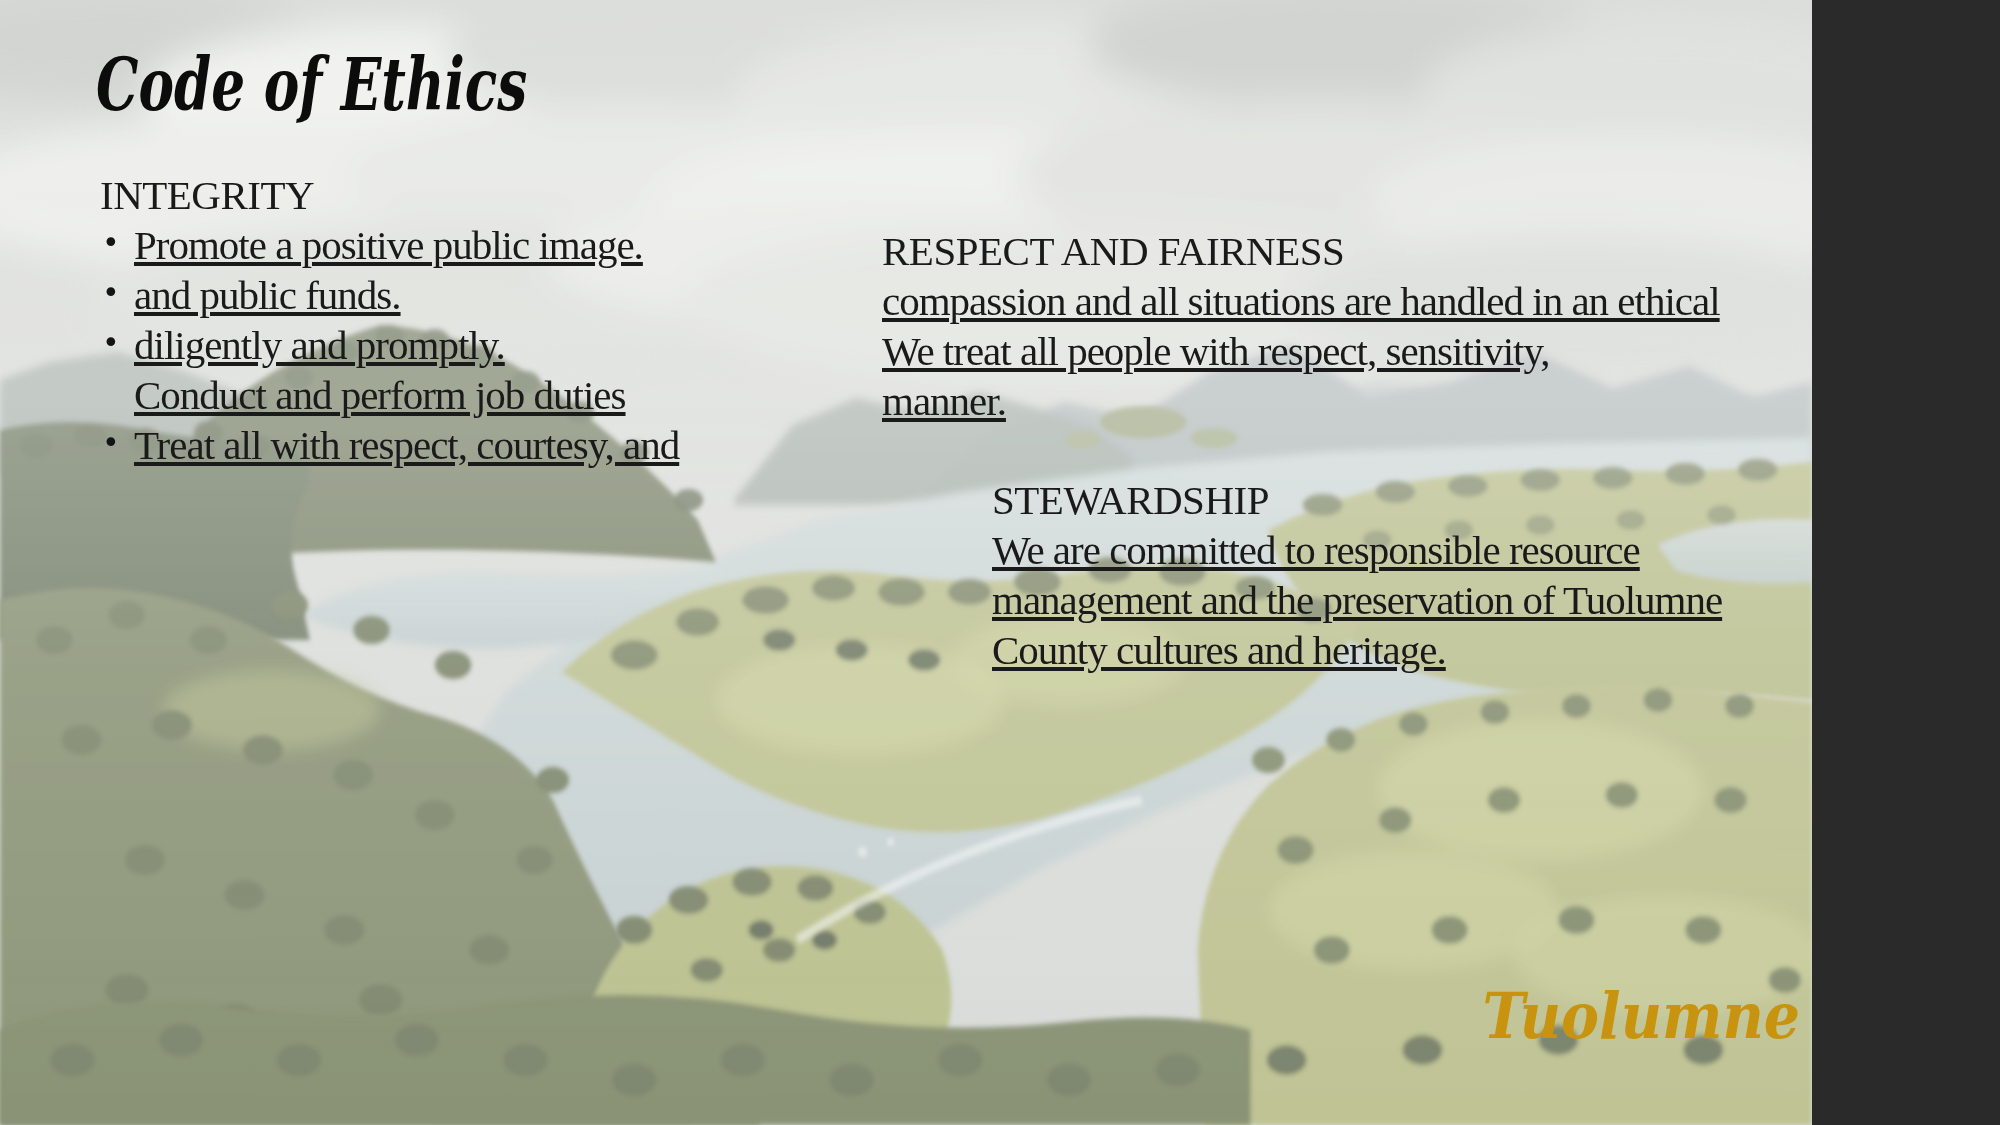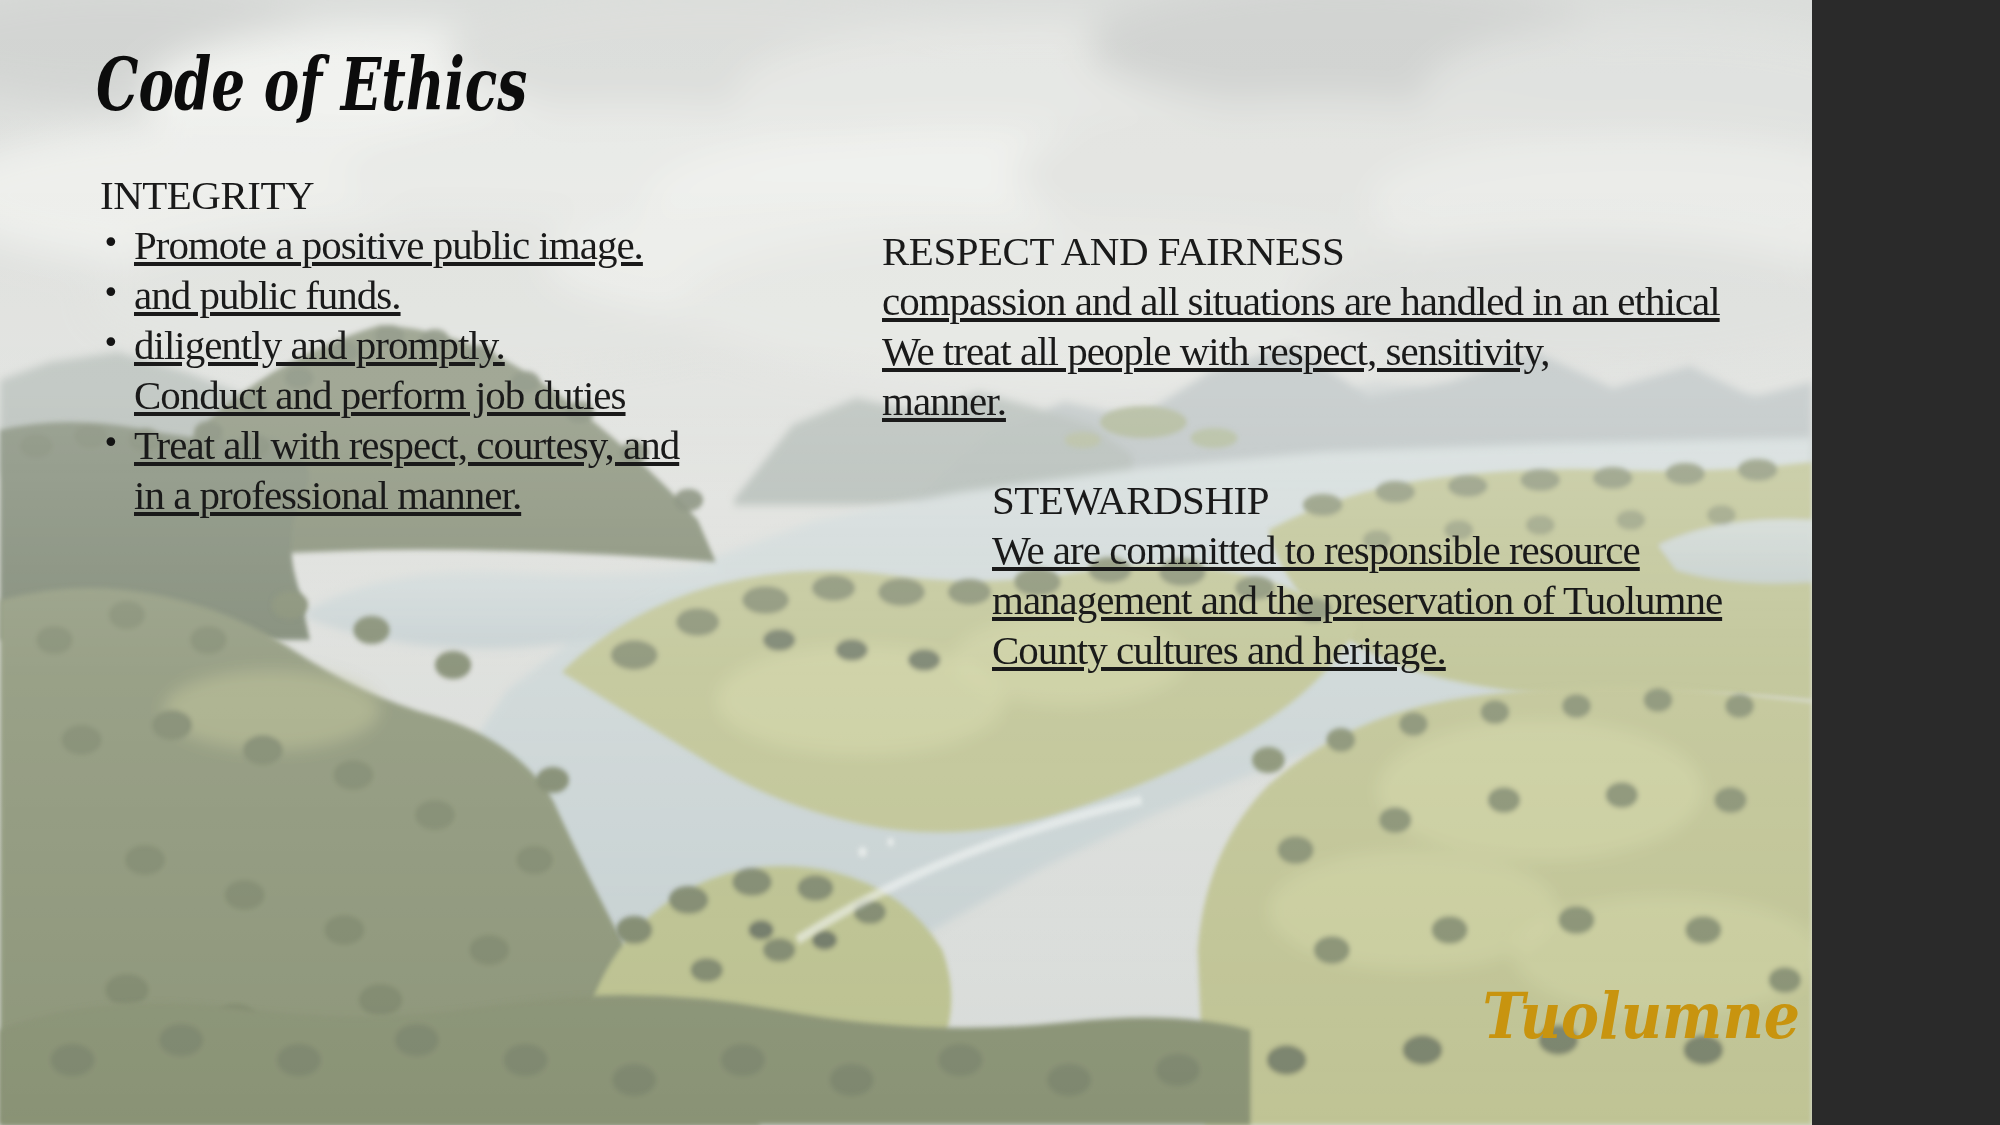--- a/index.html
+++ b/index.html
@@ -300,21 +300,20 @@
         <span class="line">and public funds.</span>
       </li>
       <li>
         <span class="bullet">•</span>
         <span class="line">diligently and promptly.</span>
         <span class="line">Conduct and perform job duties</span>
       </li>
       <li>
         <span class="bullet">•</span>
         <span class="line">Treat all with respect, courtesy, and</span>
-        <span class="line">in a professional manner.</span>
       </li>
     </ul>
   </section>
 
   <section class="col respect">
     <h2>RESPECT AND FAIRNESS</h2>
     <p>
       <span class="line">compassion and all situations are handled in an ethical</span>
       <span class="line">We treat all people with respect, sensitivity,</span>
       <span class="line">manner.</span>

